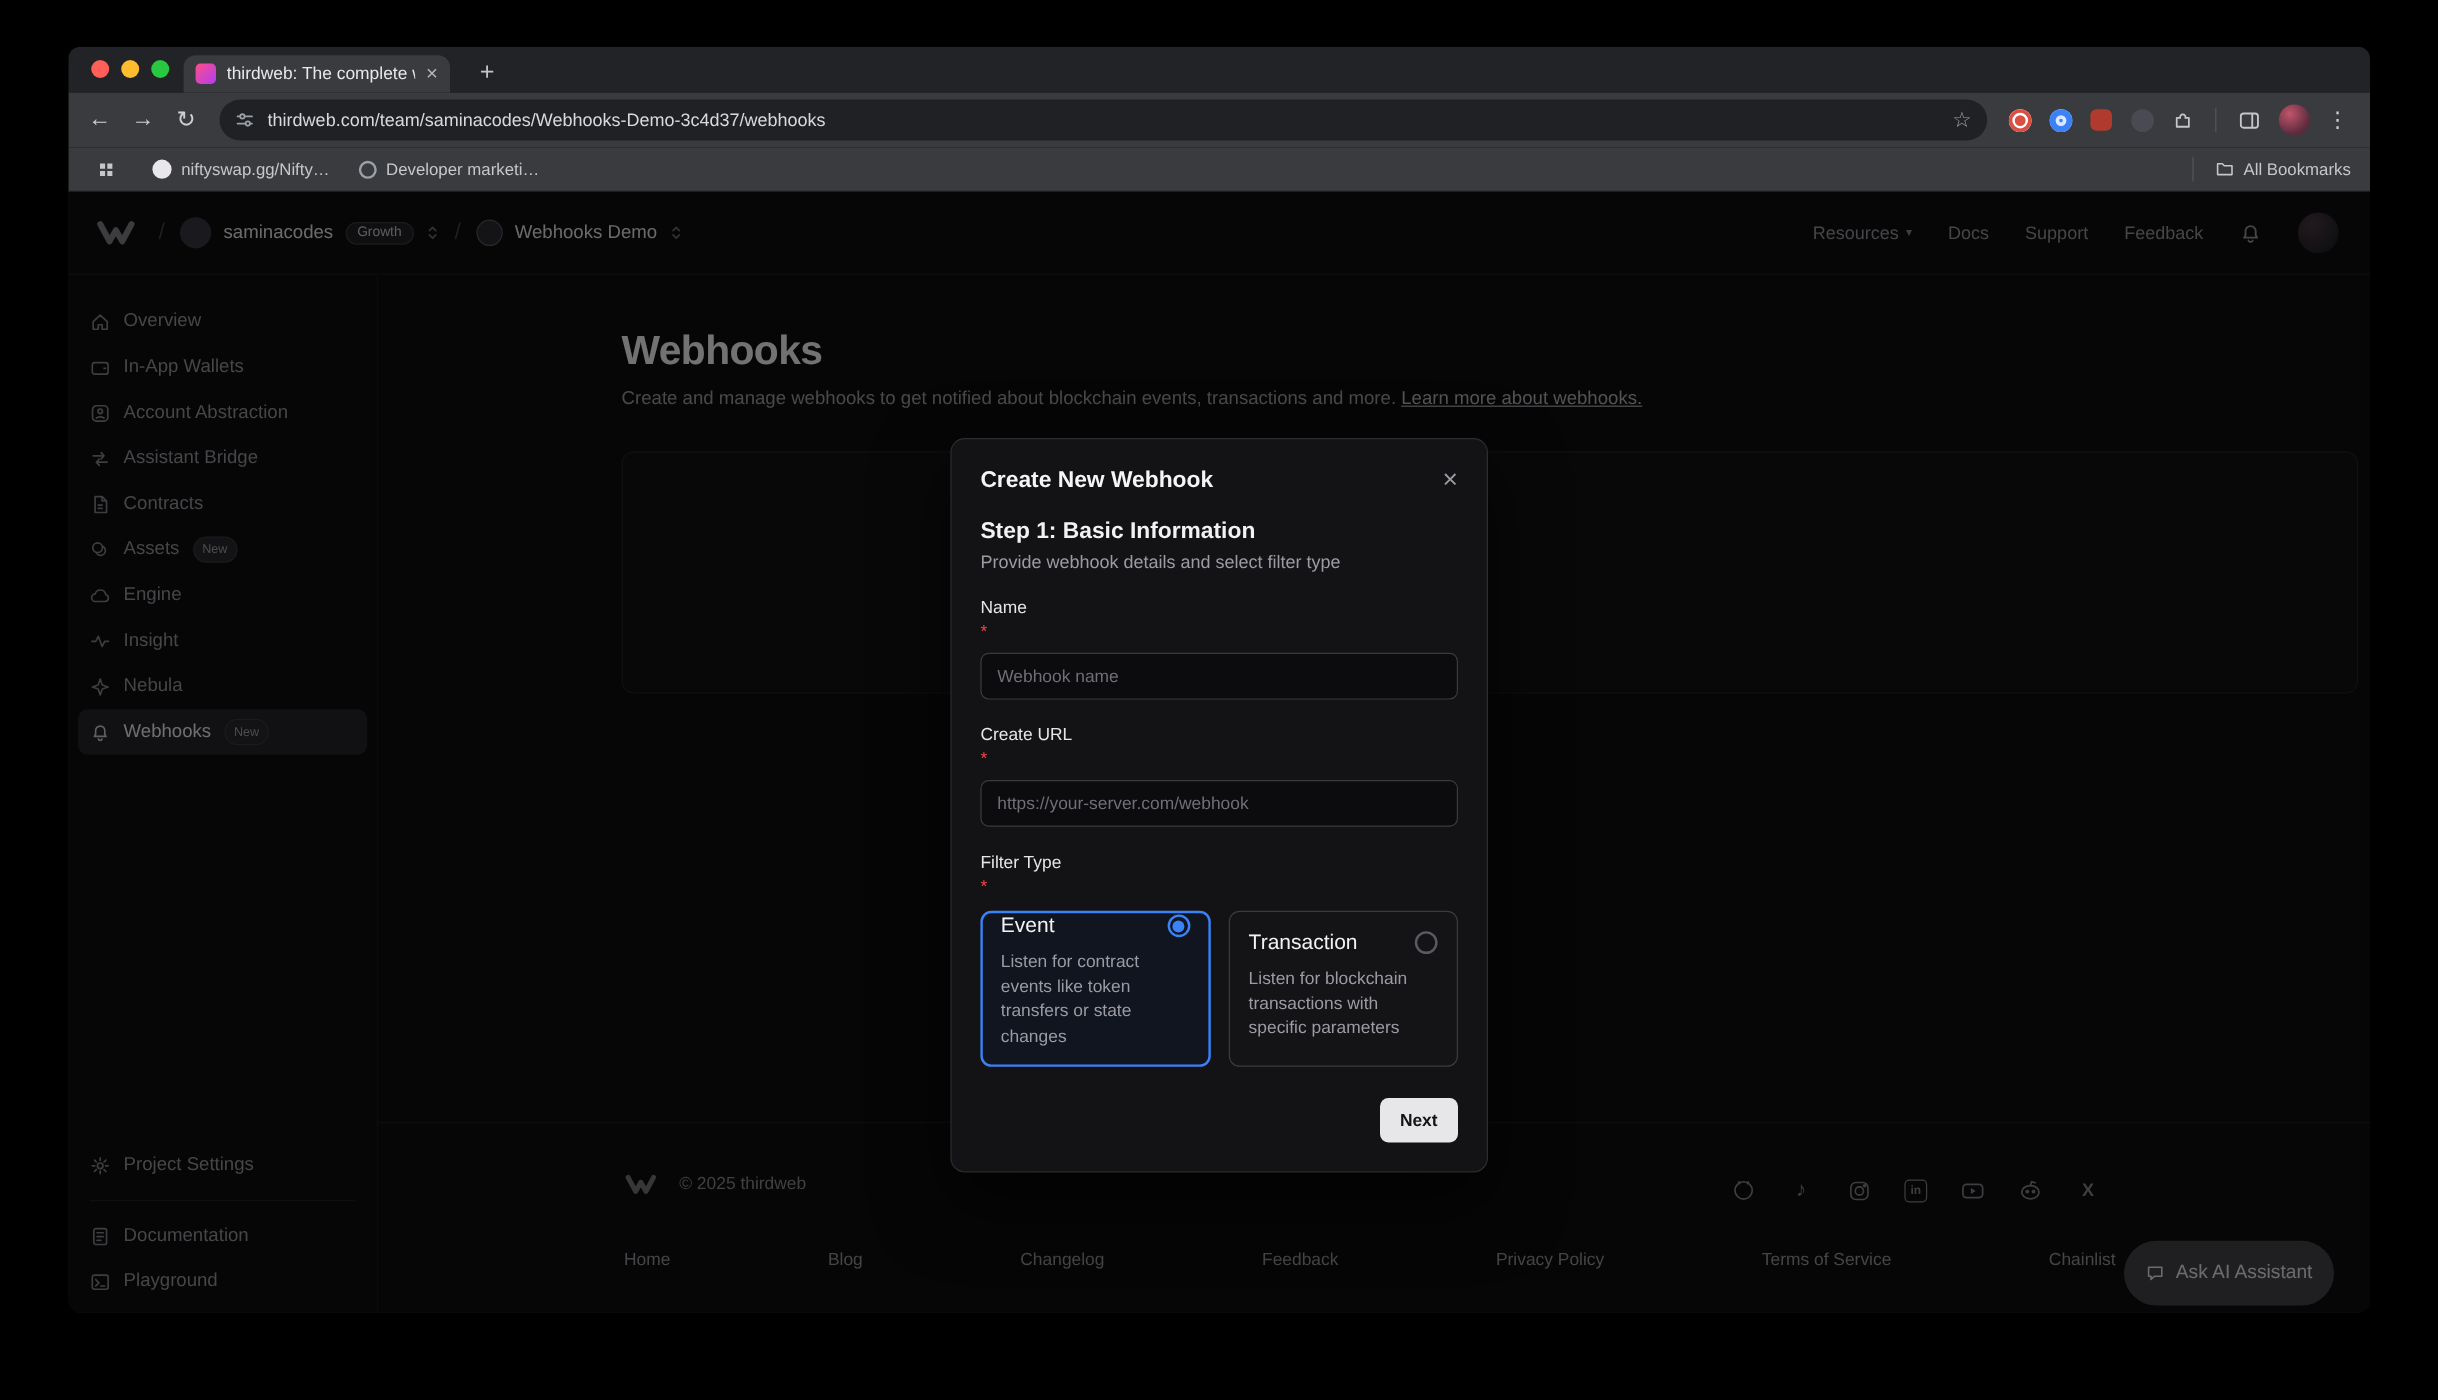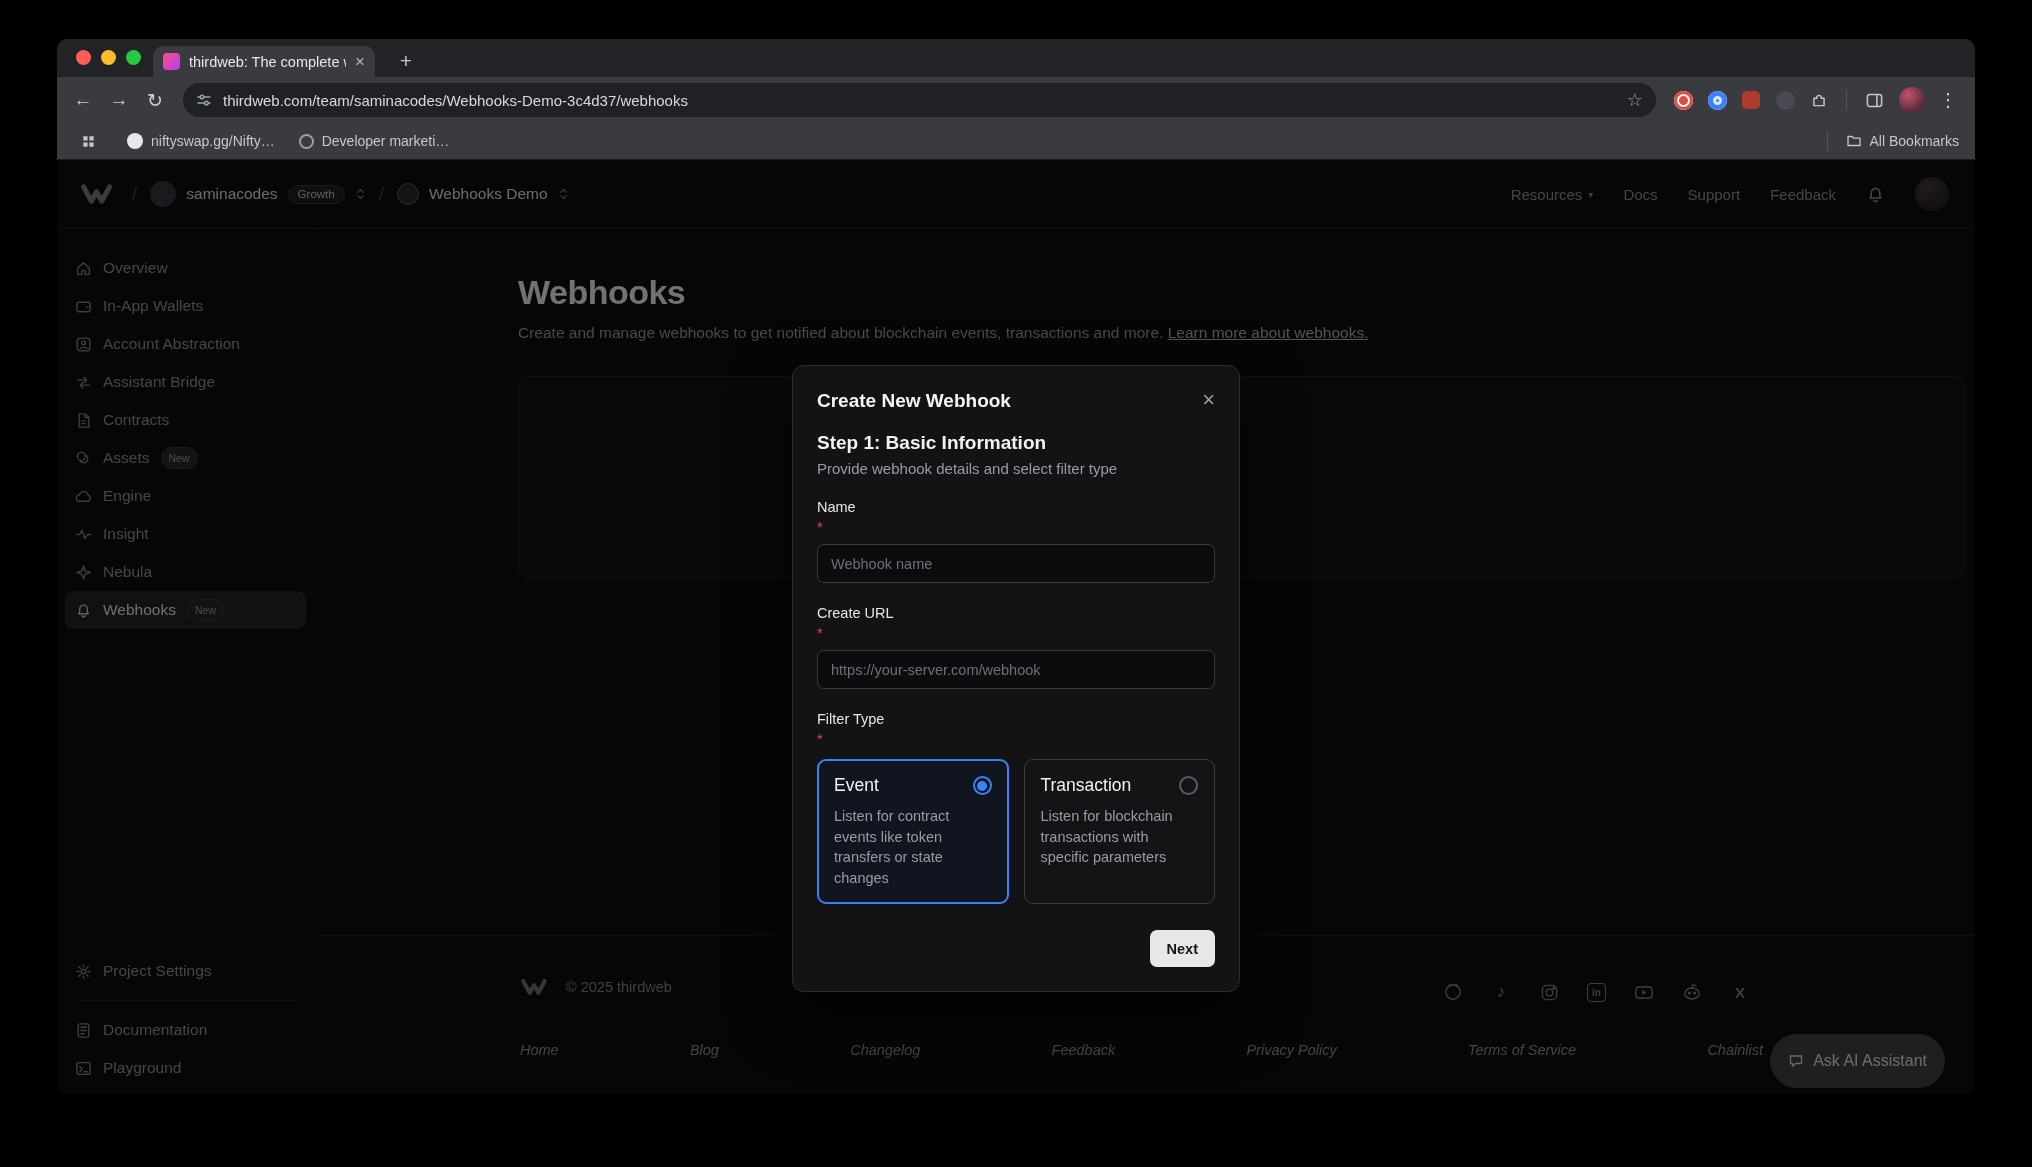--- a/index.html
+++ b/index.html
@@ -86,21 +86,21 @@
   .page-desc{margin:12px 0 0;font-size:15.5px;color:#a2a2aa;}
   .page-desc a{color:#b9b9c1;text-decoration:underline;}
   .empty-box{margin-top:34px;height:200px;border:1px solid #26262a;border-radius:10px;background:#121214;}
 
   .page-footer{margin-top:auto;border-top:1px solid #202024;height:160px;position:relative;
                box-sizing:border-box;padding:0 30px 0 205px;}
   .footer-row1{padding-top:42px;display:flex;align-items:center;gap:14px;color:#8f8f97;font-size:14.5px;}
   .socials{position:absolute;right:225px;top:46px;display:flex;gap:28px;color:#8b8b92;align-items:center;}
   .soc{width:20px;height:20px;display:flex;align-items:center;justify-content:center;font-size:15px;}
   .footer-links{position:absolute;left:205px;top:106px;width:1243px;display:flex;
-                justify-content:space-between;font-size:14.5px;color:#9a9aa2;font-style:italic;}
+                justify-content:space-between;font-size:14.5px;color:#9a9aa2;}
   .ask-ai{position:absolute;right:30px;top:98px;height:54px;border-radius:999px;background:#46464d;
           color:#ededf0;display:flex;align-items:center;gap:9px;padding:0 18px;font-size:16px;}
 
   .dim{position:absolute;inset:0;background:rgba(0,0,0,.55);z-index:5;}
 
   
   .modal{position:absolute;z-index:10;left:50%;transform:translateX(-50%);top:205px;width:448px;
          box-sizing:border-box;background:#131316;border:1px solid #2c2c31;border-radius:12px;
          padding:24px;box-shadow:0 24px 60px rgba(0,0,0,.65);}
   .modal-title-row{display:flex;justify-content:space-between;align-items:flex-start;}
@@ -110,21 +110,21 @@
   .step-sub{margin-top:6px;font-size:15px;color:#9b9ba3;}
   .field-label{margin-top:22px;font-size:14.5px;font-weight:500;color:#e6e6ea;display:flex;gap:4px;flex-direction:column;}
   .req{color:#ef4444;}
   .text-input{margin-top:9px;width:100%;box-sizing:border-box;height:39px;background:#0c0c0e;
               border:1px solid #3a3a41;border-radius:7px;padding:0 13px;color:#e6e6ea;font-size:14.5px;
               font-family:inherit;outline:none;}
   .text-input::placeholder{color:#6f6f78;}
   .cards{margin-top:12px;display:grid;grid-template-columns:1fr 1fr;gap:15px;}
   .card{border:1px solid #3a3a41;border-radius:9px;padding:15px 16px;min-height:130px;
         box-sizing:border-box;background:#141417;}
-  .card.selected{border:2px solid #3b82f6;padding:14px 15px;background:#10151f;}
+  .card.selected{border:2px solid #3b82f6;padding:0 15px;background:#10151f;}
   .card-head{display:flex;justify-content:space-between;align-items:center;}
   .card-title{font-size:17.5px;font-weight:500;color:#f2f2f4;}
   .radio{width:19px;height:19px;border-radius:50%;border:2px solid #5a5a63;box-sizing:border-box;flex:none;}
   .radio.on{border-color:#3b82f6;position:relative;}
   .radio.on::after{content:"";position:absolute;inset:2.5px;background:#3b82f6;border-radius:50%;}
   .card-desc{margin-top:10px;font-size:14.5px;line-height:1.42;color:#9b9ba3;}
   .modal-actions{margin-top:26px;display:flex;justify-content:flex-end;}
   .next-btn{height:37px;padding:0 17px;background:#e7e7ea;color:#141417;border:none;border-radius:7px;
             font-size:14.5px;font-weight:600;font-family:inherit;}
 </style>

